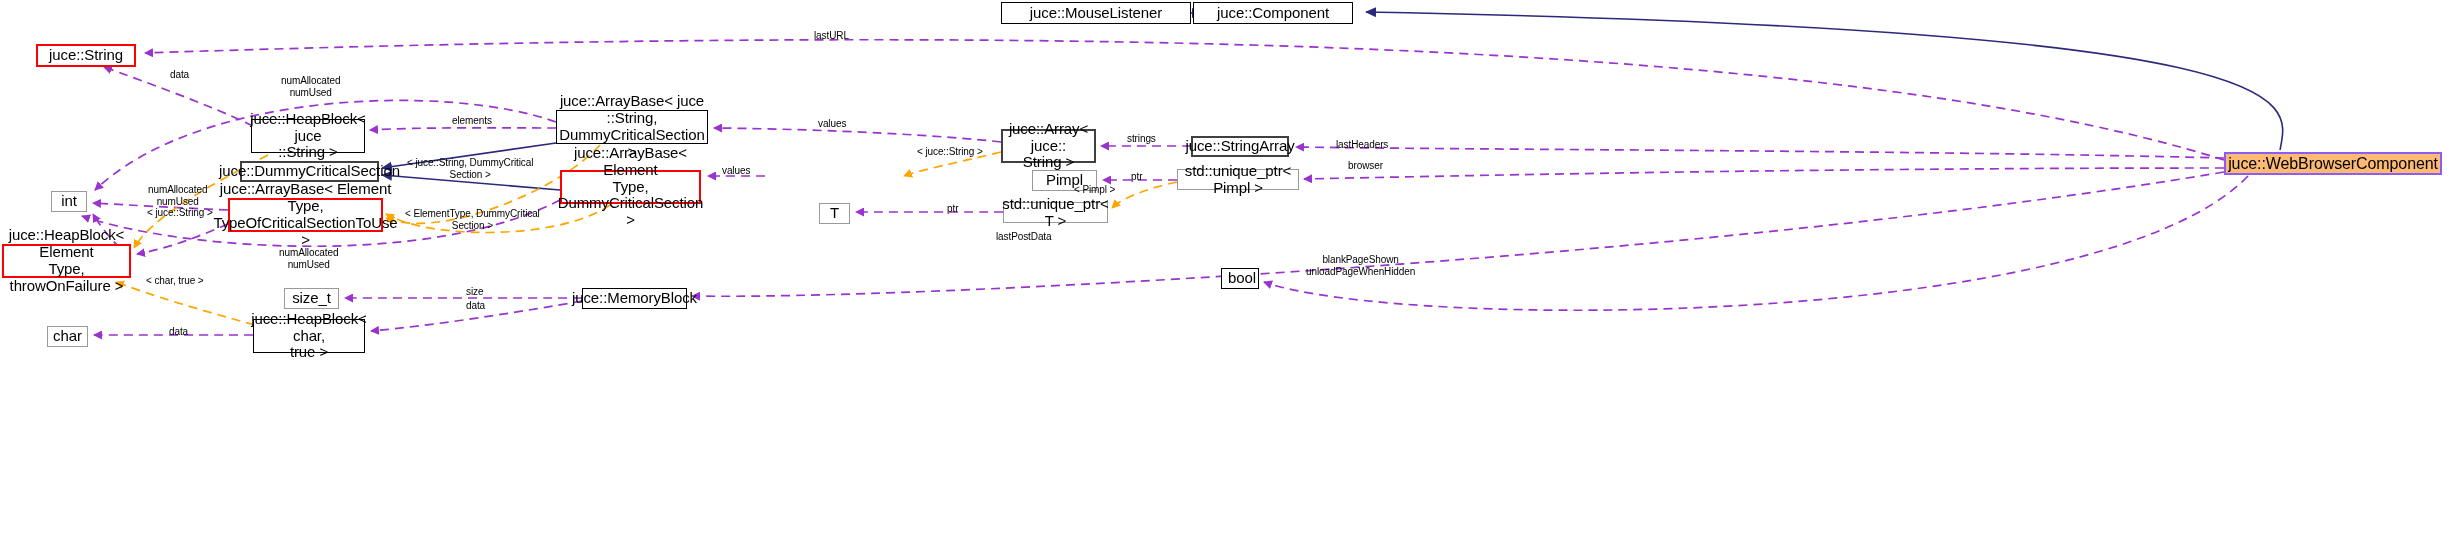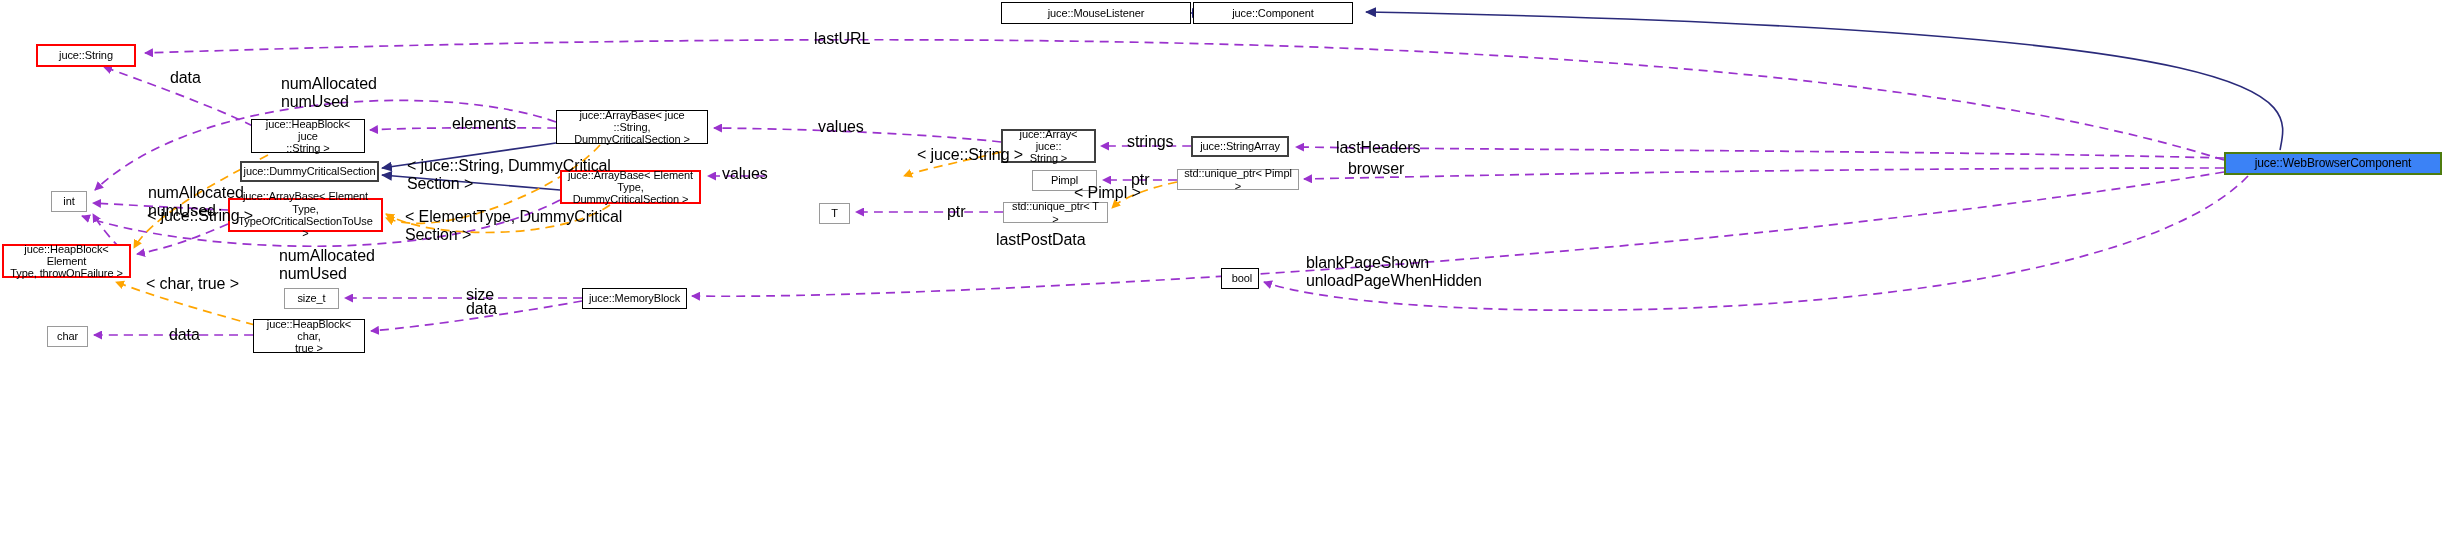--- a/index.html
+++ b/index.html
@@ -2,29 +2,29 @@
 <html><head>
 <meta charset="utf-8">
 <title>Collaboration diagram</title>
 <style>
   html,body{margin:0;padding:0;background:#ffffff;}
   body{font-family:"Liberation Sans", sans-serif;}
   #diagram{position:relative;width:2455px;height:553px;background:#ffffff;overflow:hidden;}
   #edges{position:absolute;left:0;top:0;width:2455px;height:553px;}
   .node{position:absolute;box-sizing:border-box;display:flex;align-items:center;
         justify-content:center;text-align:center;background:#ffffff;
-        font-size:11px;line-height:1.12;color:#000000;letter-spacing:-0.1px;
+        font-size:15px;line-height:1.12;color:#000000;letter-spacing:-0.1px;
         padding:1px 4px;}
   .node.b-black{border:1.6px solid #000000;}
   .node.b-grey{border:1.4px solid #9a9a9a;}
   .node.b-dark{border:2px solid #404040;}
   .node.b-red{border:2px solid #ff0000;}
-  .node.current{background:#3b82f6;border:2px solid #4d7c0f;font-size:12px;}
-  .elabel{position:absolute;font-size:16px;color:#000000;white-space:pre;
-          text-align:left;line-height:1.15;letter-spacing:-0.1px;}
+  .node.current{background:#fdba74;border:2px solid #8b5cf6;font-size:16px;}
+  .elabel{position:absolute;font-size:10px;color:#000000;white-space:pre;
+          text-align:center;line-height:1.15;letter-spacing:-0.1px;}
 </style>
 </head>
 <body>
 
 <div id="diagram">
 
   <svg id="edges" viewBox="0 0 2455 553" xmlns="http://www.w3.org/2000/svg">
     <defs>
       <marker id="ah-purple" markerWidth="9" markerHeight="9" refX="8" refY="4.5" orient="auto" markerUnits="userSpaceOnUse">
         <path d="M0,0 L9,4.5 L0,9 z" fill="#9a32cd"></path>

